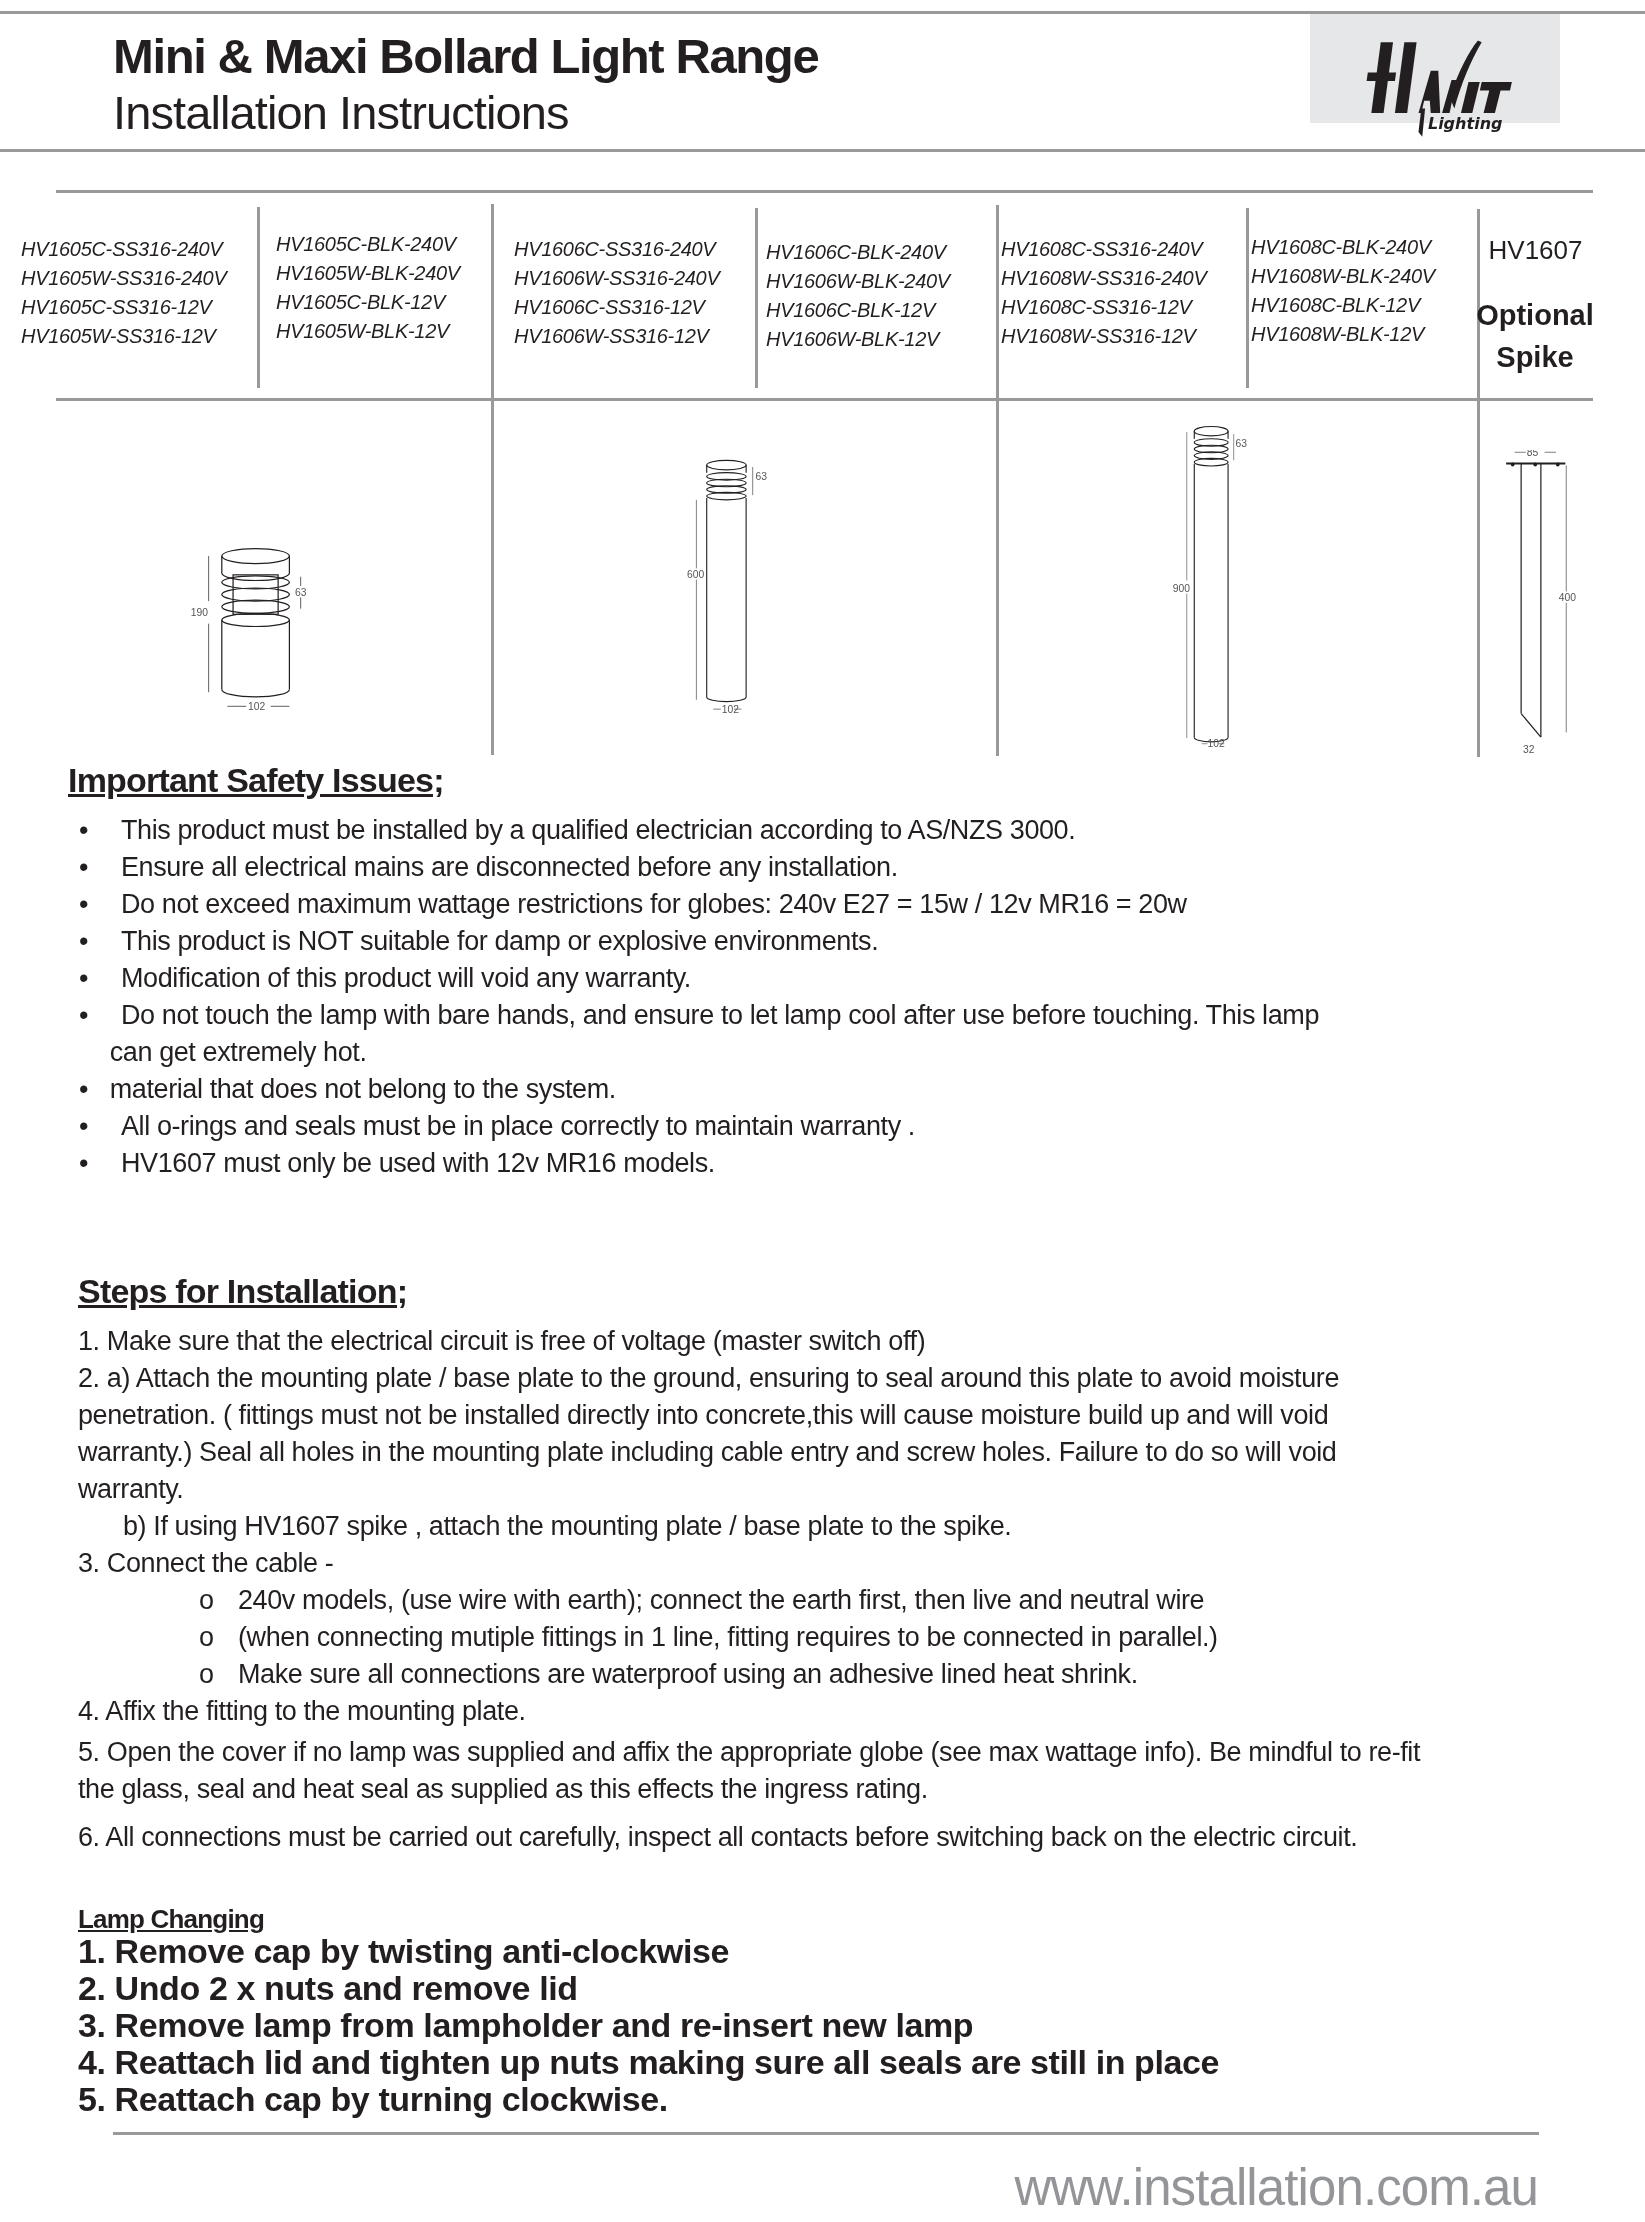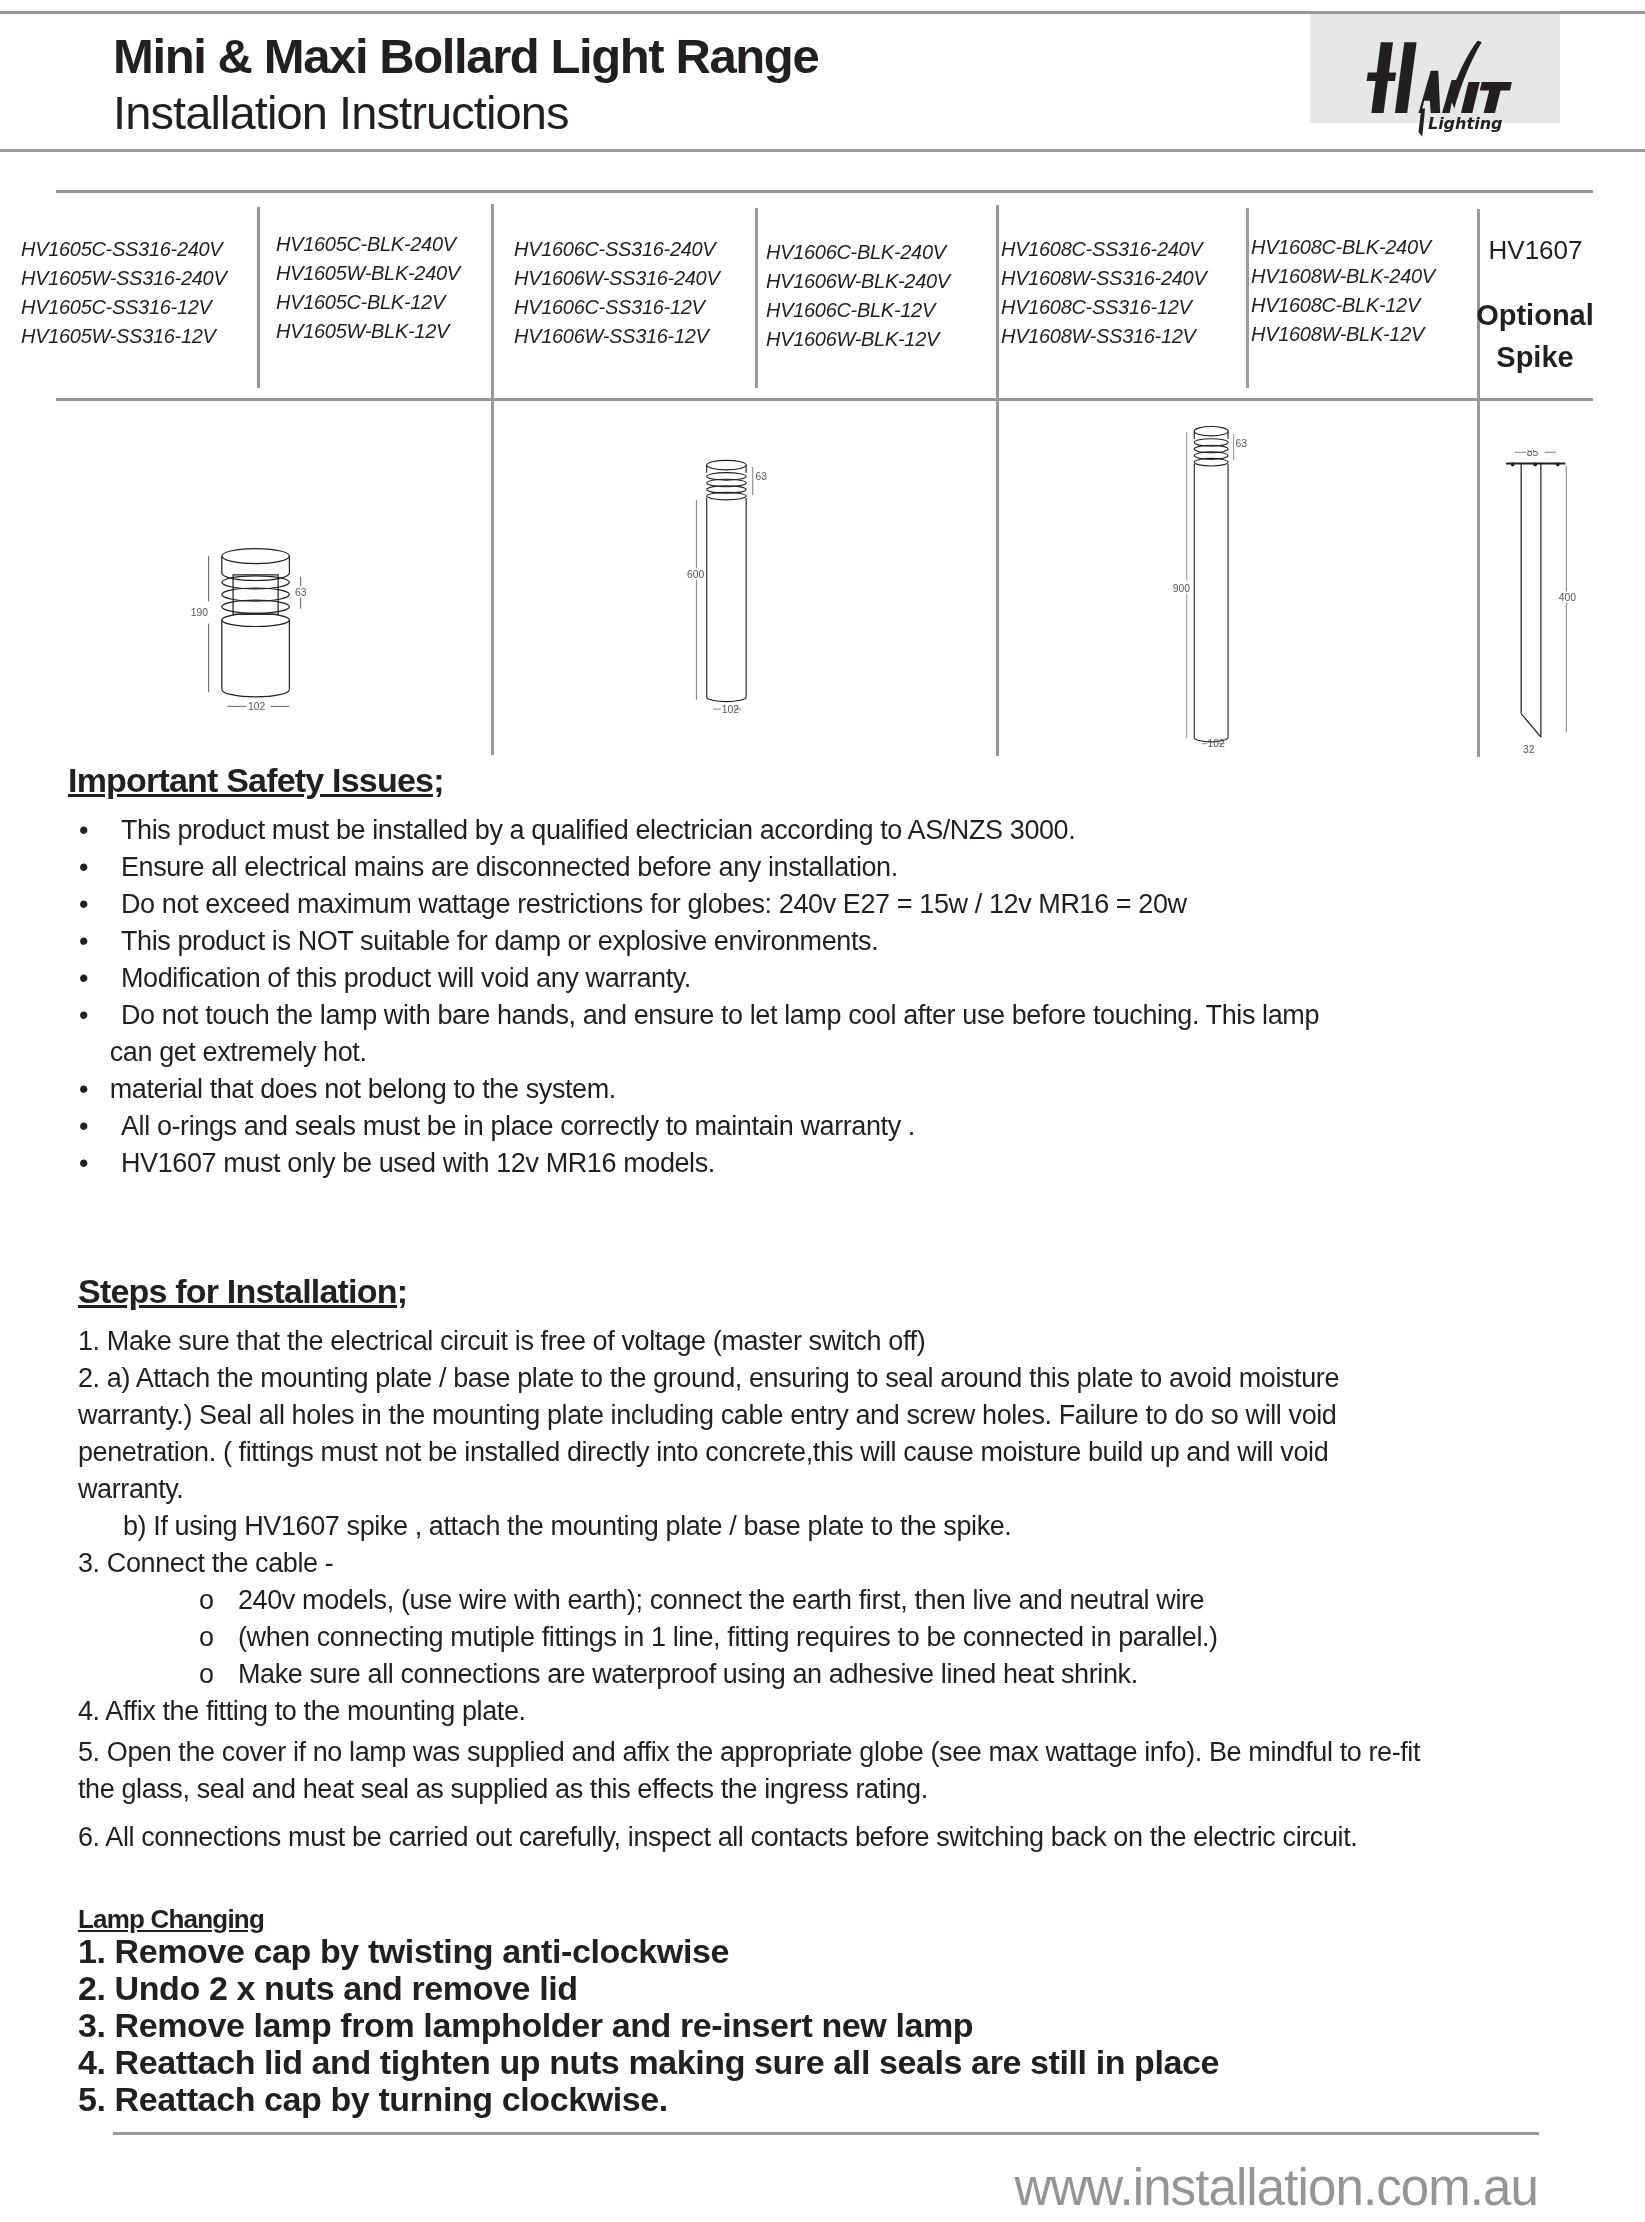--- a/index.html
+++ b/index.html
@@ -248,22 +248,22 @@
   <div class="bullet">
       <span class="dot">•</span>
       <span class="txt">HV1607 must only be used with 12v MR16 models.</span>
     </div>
 </div>
 
 <div class="section-head" style="left:78px;top:1272px;">Steps for Installation;</div>
 <div class="steps">
   <span class="line">1.  Make sure that the electrical circuit is free of voltage (master switch off)</span>
   <span class="line">2.  a) Attach the mounting plate / base plate to the ground, ensuring to seal around this plate to avoid moisture</span>
+  <span class="line">penetration. ( fittings must not be installed directly into concrete,this will cause moisture build up and will void</span>
   <span class="line">warranty.) Seal all holes in the mounting plate including cable entry and screw holes. Failure to do so will void</span>
-  <span class="line">penetration. ( fittings must not be installed directly into concrete,this will cause moisture build up and will void</span>
   <span class="line">warranty.</span>
   <span class="line" style="padding-left:45px;">b) If using HV1607 spike , attach the mounting plate / base plate to the spike.</span>
   <span class="line">3.  Connect the cable -</span>
   <span class="line sub"><span class="o">o</span><span>240v models, (use wire with earth); connect the earth first, then live and neutral wire</span></span>
   <span class="line sub"><span class="o">o</span></span>
   <span class="line sub"><span>(when connecting mutiple fittings in 1 line, fitting requires to be connected in parallel.)</span></span>
   <span class="line sub"><span class="o">o</span><span>Make sure all connections are waterproof using an adhesive lined heat shrink.</span></span>
   <span class="line">4.  Affix the fitting to the mounting plate.</span>
   <span class="line" style="margin-top:3.8px;">5.  Open the cover if no lamp was supplied and affix the appropriate globe (see max wattage info). Be mindful to re-fit</span>
   <span class="line">the glass, seal and heat seal as supplied as this effects the ingress rating.</span>

